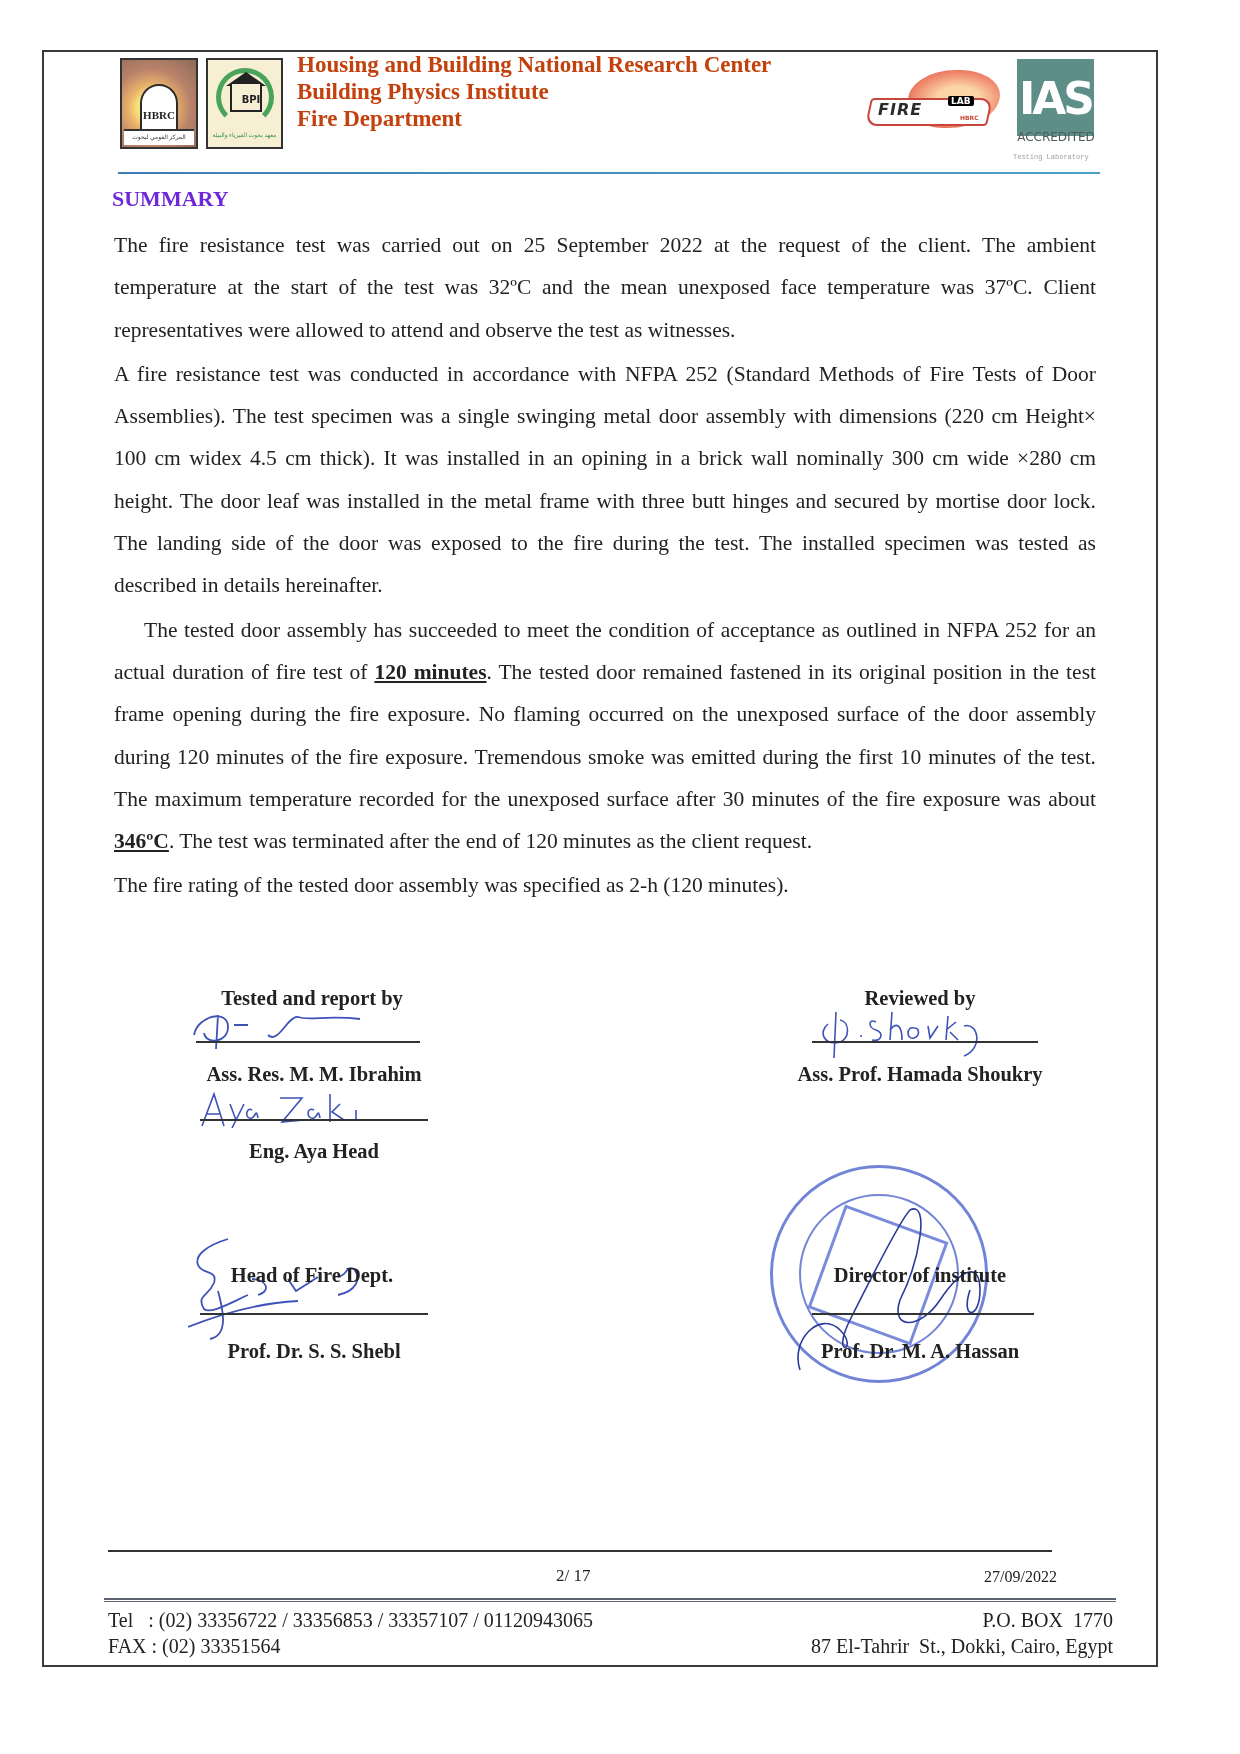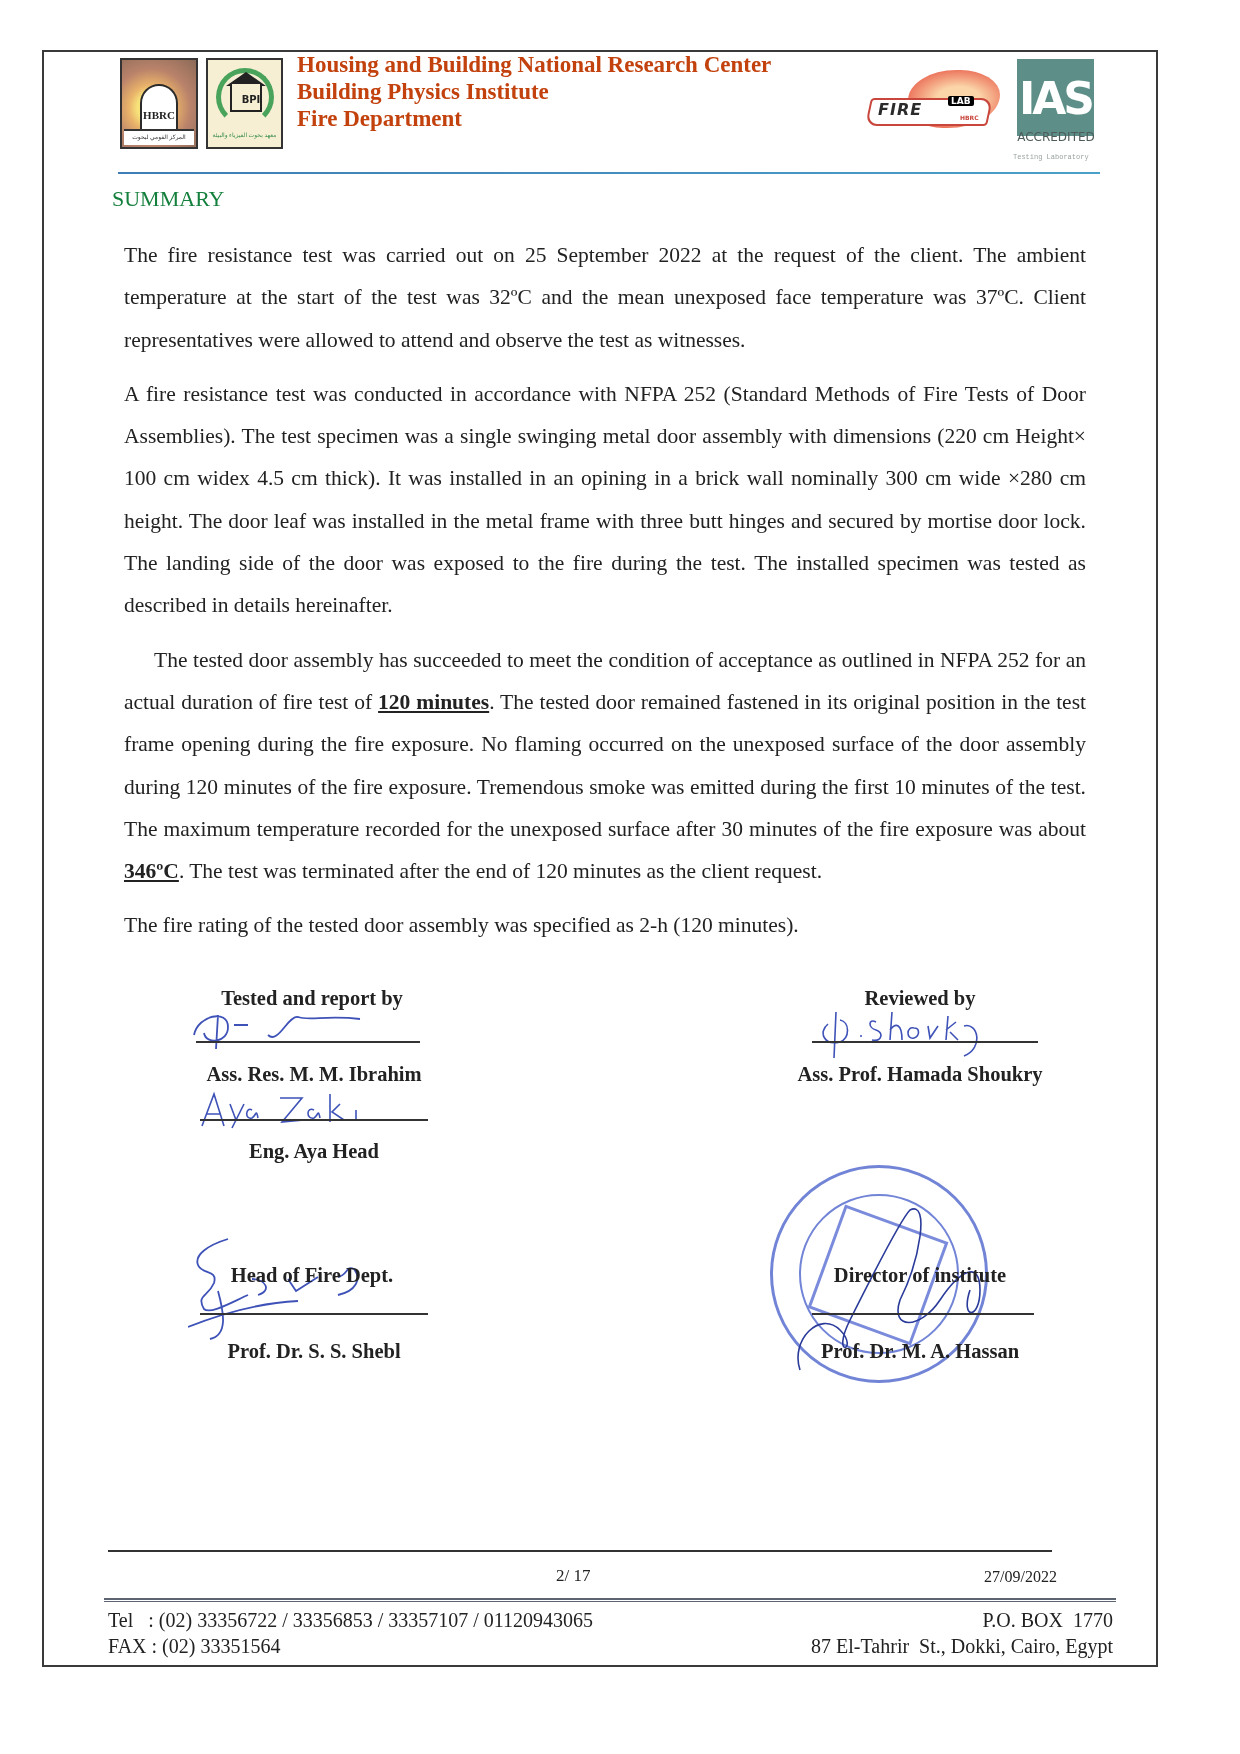--- a/index.html
+++ b/index.html
@@ -34,23 +34,23 @@
   .fire-word { position:absolute; left:10px; top:34px; font-family:"DejaVu Sans",sans-serif; font-style:italic; font-weight:bold; font-size:16px; color:#2b2b2b; letter-spacing:1px; }
   .fire-lab { position:absolute; left:80px; top:30px; font-family:"DejaVu Sans",sans-serif; font-size:9px; font-weight:bold; color:#fff; background:#000000; padding:0 3px; border-radius:2px; }
   .fire-hbrc { position:absolute; left:92px; top:48px; font-family:"DejaVu Sans",sans-serif; font-size:6px; font-weight:bold; color:#c9463d; }
   .ias { position:absolute; left:1017px; top:52px; width:77px; height:77px; background:#5d8f88; color:#fff;
      font-family:"DejaVu Sans",sans-serif; font-weight:bold; font-size:44px; text-align:center; line-height:80px; letter-spacing:-3px;margin-top:7px; }
   .ias-acc { position:absolute; left:1013px; top:130px; width:86px; text-align:center; font-family:"DejaVu Sans",sans-serif; font-size:12px; color:#4e5c5a; }
   .ias-sub { position:absolute; left:1013px; top:145px; width:86px; text-align:left; font-family:Liberation Mono, monospace; font-size:7px; color:#9aa4a2;margin-top:8px; }
   .hdr-rule { position:absolute; left:118px; top:172px; width:982px; height:2px; background:linear-gradient(90deg,#3e7db5,#4aa0c8); }
 
   
-  .summary-title { position:absolute; left:112px; top:186px; font-weight:normal; font-size:22px; color:#15803d; }
+  .summary-title { position:absolute; left:112px; top:186px; font-weight:bold; font-size:22px; color:#6d28d9; }
   .body { position:absolute; left:112px; width:986px; font-size:21.5px; line-height:42.3px; text-align:justify; color:#222; }
-  .para { margin:12px; }
+  .para { margin:2px; }
   .para.indent { text-indent:30px; }
   .u { text-decoration:underline; font-weight:bold; }
   .b { font-weight:normal; }
 
   
   .sig-label { position:absolute; font-weight:bold; font-size:20.5px; color:#222; white-space:nowrap; text-align:center; }
   .sig-rule { position:absolute; height:1.5px; background:#333; }
   .scribble { position:absolute; }
   .stamp { position:absolute; left:770px; top:1165px; width:218px; height:218px; border-radius:50%;
            border:3px solid #5a6fd0; box-sizing:border-box; opacity:.85; }

